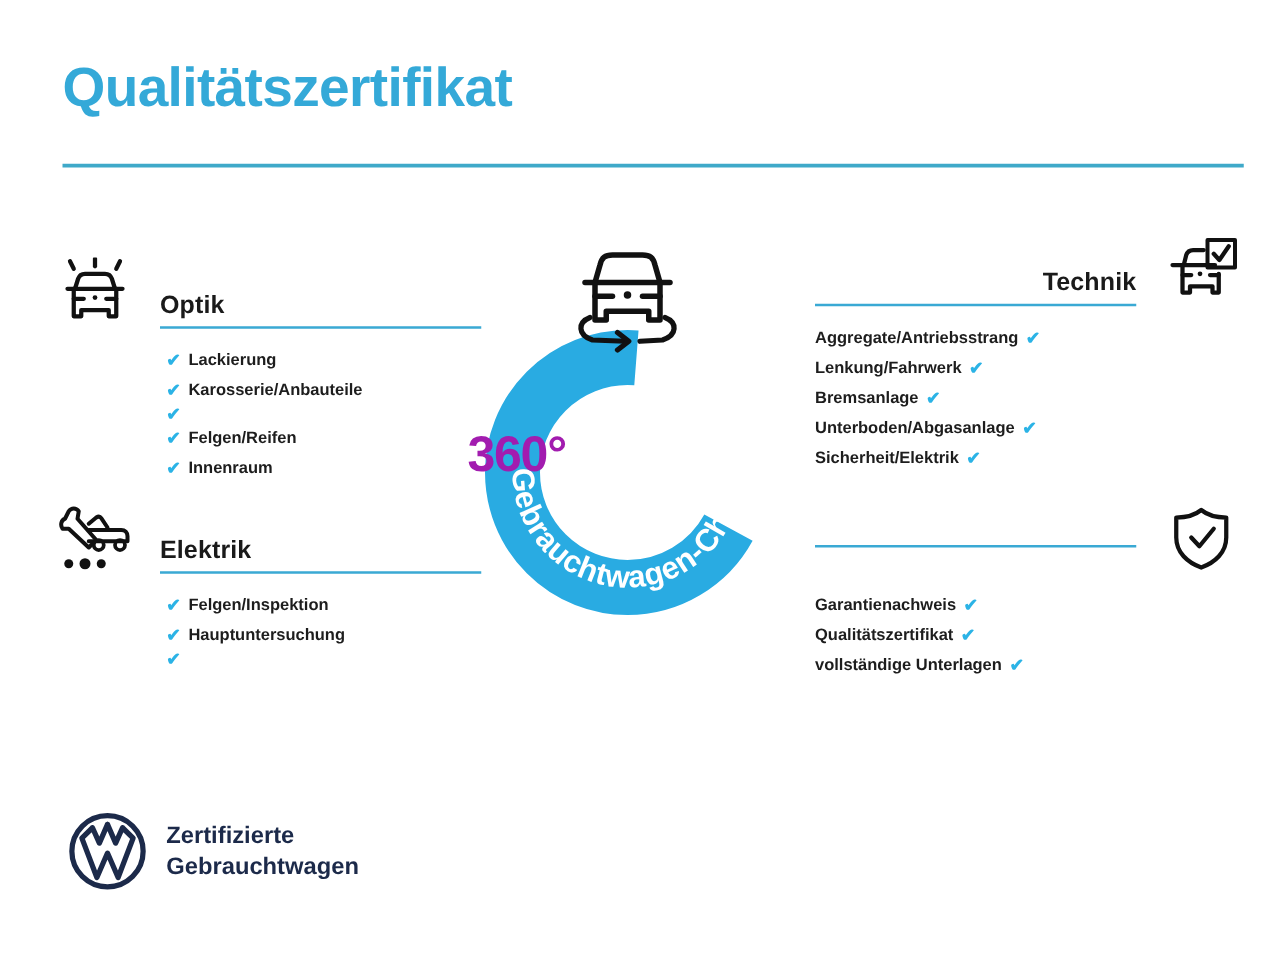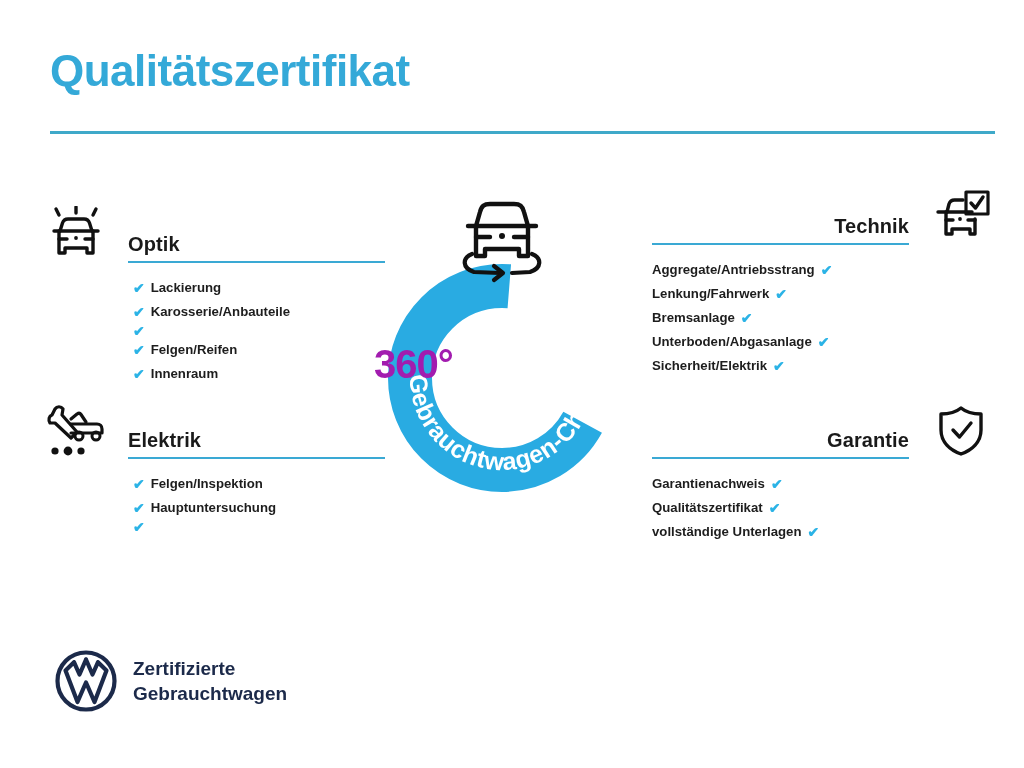--- a/index.html
+++ b/index.html
@@ -283,21 +283,20 @@
 
 <div class="section right sec-garantie">
   <div class="sec-head">
     <span class="sec-icon">
       <svg viewBox="0 0 62 58" width="62" height="58" fill="none" stroke="#111" stroke-width="3.4" stroke-linecap="round" stroke-linejoin="round">
         <path d="M31 6 C37 11 45 12 51 12 L51 28 C51 40 42 48 31 52 C20 48 11 40 11 28 L11 12 C17 12 25 11 31 6 Z"></path>
         <path d="M23 28 L29.5 35 L41 21"></path>
       </svg>
     </span>
     <div class="sec-titlewrap">
-      <div class="sec-title">Garantie</div>
       <div class="sec-underline"></div>
     </div>
   </div>
   <ul class="sec-list">
     <li>
         <span class="check">✔</span>
         <span>Garantienachweis</span>
       </li>
     <li>
         <span class="check">✔</span>

